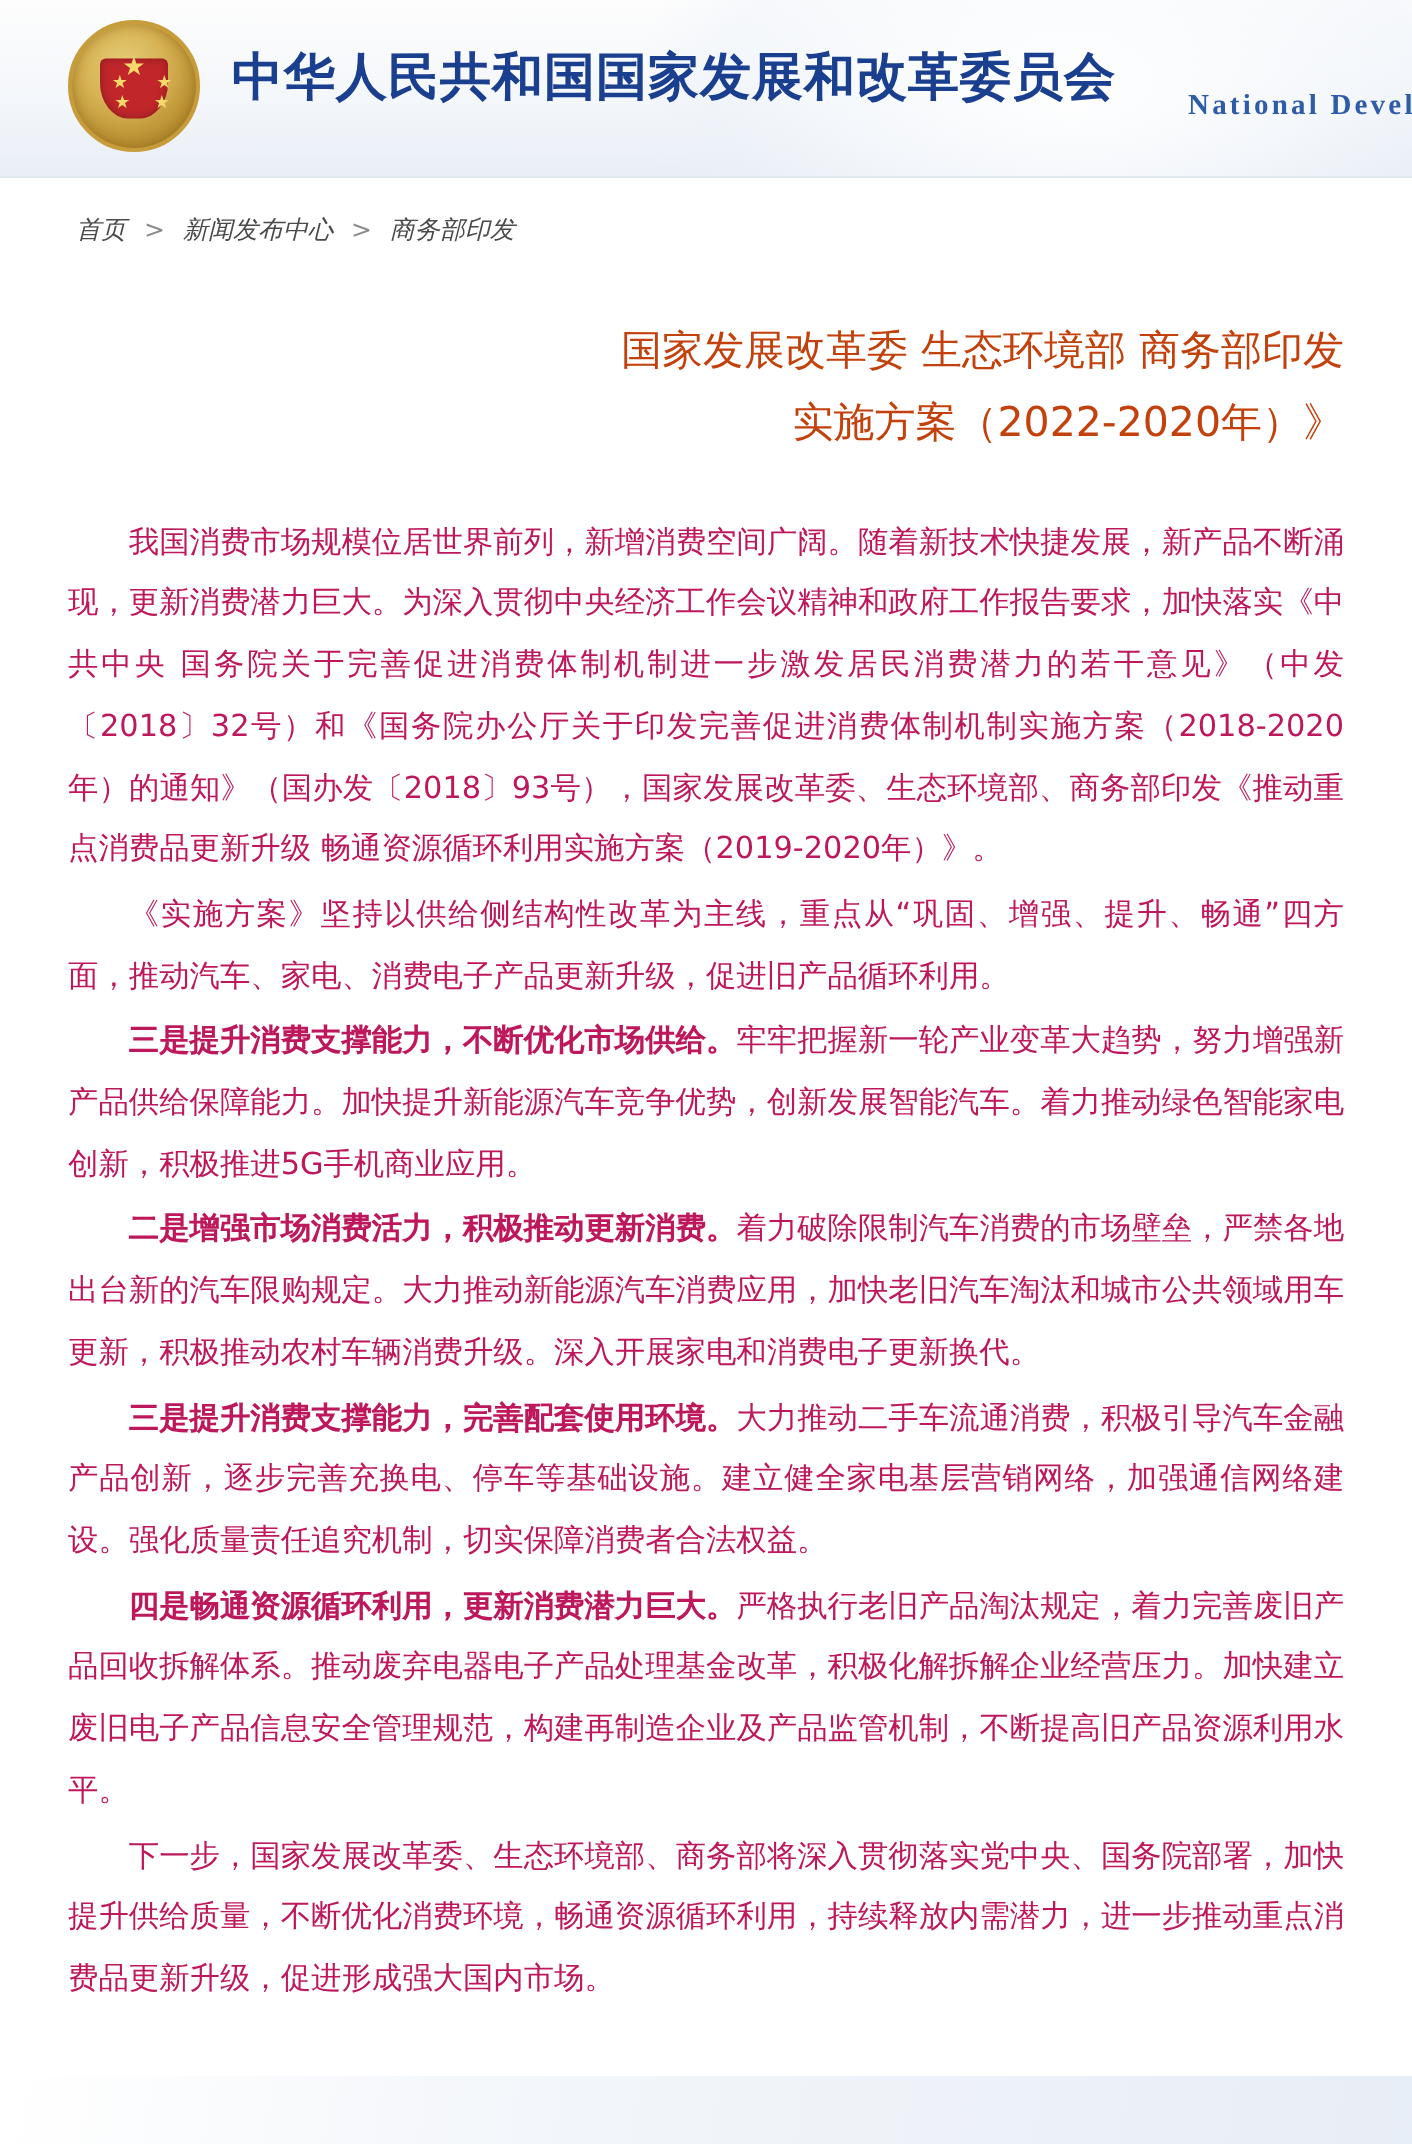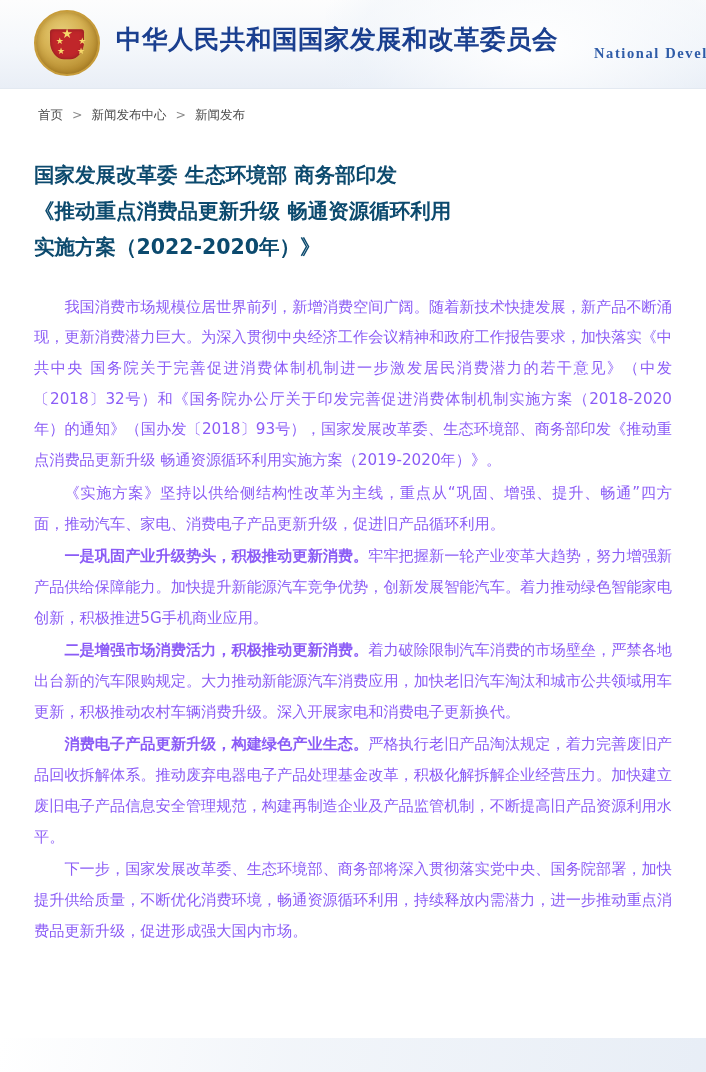--- a/index.html
+++ b/index.html
@@ -105,46 +105,47 @@
   .breadcrumb {
     padding: 18px 0 10px 38px;
     font-family: "DejaVu Sans", sans-serif;
     font-size: 12.5px;
     color: #4a4a4a;
     border-bottom: 0;
   }
   .breadcrumb a {
     color: #4a4a4a;
     text-decoration: none;
+    font-style: italic;
   }
   .breadcrumb .sep {
     margin: 0 5px;
     color: #8a8a8a;
   }
 
   
   .article {
     padding: 14px 34px 40px 34px;
   }
   .doc-title {
     font-family: "DejaVu Sans", sans-serif;
-    text-align: left;
-    color: #0c4a6e;
-    font-weight: bold;
+    text-align: right;
+    color: #c2410c;
+    font-weight: normal;
     font-size: 20.5px;
     line-height: 1.75;
     margin: 10px 0 26px 0;
   }
   .doc-title .line { display: block; }
 
   .body-text p {
     font-family: "DejaVu Sans", sans-serif;
     font-size: 15.2px;
     line-height: 2.02;
-    color: #8b5cf6;
+    color: #be185d;
     margin: 0 0 2px 0;
     text-align: justify;
     text-justify: inter-ideograph;
     text-indent: 2em;
   }
   .body-text p b {
     font-weight: bold;
   }
 
   
@@ -179,34 +180,34 @@
         <div class="org-en">National Development and Reform Commission</div>
       </div>
     </div>
   </div>
 
   <div class="breadcrumb">
     <a href="#">首页</a>
     <span class="sep">&gt;</span>
     <a href="#">新闻发布中心</a>
     <span class="sep">&gt;</span>
-    <a href="#">新闻发布</a>
+    <a href="#">商务部印发</a>
   </div>
 
   <div class="article">
     <h1 class="doc-title">
       <span class="line">国家发展改革委 生态环境部 商务部印发</span>
-      <span class="line">《推动重点消费品更新升级 畅通资源循环利用</span>
       <span class="line">实施方案（2022-2020年）》</span>
     </h1>
 
     <div class="body-text">
       <p>我国消费市场规模位居世界前列，新增消费空间广阔。随着新技术快捷发展，新产品不断涌现，更新消费潜力巨大。为深入贯彻中央经济工作会议精神和政府工作报告要求，加快落实《中共中央 国务院关于完善促进消费体制机制进一步激发居民消费潜力的若干意见》（中发〔2018〕32号）和《国务院办公厅关于印发完善促进消费体制机制实施方案（2018-2020年）的通知》（国办发〔2018〕93号），国家发展改革委、生态环境部、商务部印发《推动重点消费品更新升级 畅通资源循环利用实施方案（2019-2020年）》。</p>
       <p>《实施方案》坚持以供给侧结构性改革为主线，重点从“巩固、增强、提升、畅通”四方面，推动汽车、家电、消费电子产品更新升级，促进旧产品循环利用。</p>
-      <p><b>一是巩固产业升级势头，积极推动更新消费。</b>牢牢把握新一轮产业变革大趋势，努力增强新产品供给保障能力。加快提升新能源汽车竞争优势，创新发展智能汽车。着力推动绿色智能家电创新，积极推进5G手机商业应用。</p>
+      <p><b>三是提升消费支撑能力，不断优化市场供给。</b>牢牢把握新一轮产业变革大趋势，努力增强新产品供给保障能力。加快提升新能源汽车竞争优势，创新发展智能汽车。着力推动绿色智能家电创新，积极推进5G手机商业应用。</p>
       <p><b>二是增强市场消费活力，积极推动更新消费。</b>着力破除限制汽车消费的市场壁垒，严禁各地出台新的汽车限购规定。大力推动新能源汽车消费应用，加快老旧汽车淘汰和城市公共领域用车更新，积极推动农村车辆消费升级。深入开展家电和消费电子更新换代。</p>
-      <p><b>消费电子产品更新升级，构建绿色产业生态。</b>严格执行老旧产品淘汰规定，着力完善废旧产品回收拆解体系。推动废弃电器电子产品处理基金改革，积极化解拆解企业经营压力。加快建立废旧电子产品信息安全管理规范，构建再制造企业及产品监管机制，不断提高旧产品资源利用水平。</p>
+      <p><b>三是提升消费支撑能力，完善配套使用环境。</b>大力推动二手车流通消费，积极引导汽车金融产品创新，逐步完善充换电、停车等基础设施。建立健全家电基层营销网络，加强通信网络建设。强化质量责任追究机制，切实保障消费者合法权益。</p>
+      <p><b>四是畅通资源循环利用，更新消费潜力巨大。</b>严格执行老旧产品淘汰规定，着力完善废旧产品回收拆解体系。推动废弃电器电子产品处理基金改革，积极化解拆解企业经营压力。加快建立废旧电子产品信息安全管理规范，构建再制造企业及产品监管机制，不断提高旧产品资源利用水平。</p>
       <p>下一步，国家发展改革委、生态环境部、商务部将深入贯彻落实党中央、国务院部署，加快提升供给质量，不断优化消费环境，畅通资源循环利用，持续释放内需潜力，进一步推动重点消费品更新升级，促进形成强大国内市场。</p>
     </div>
   </div>
 
   <div class="bottom-wash"></div>
 </div>
 
 </body></html>

